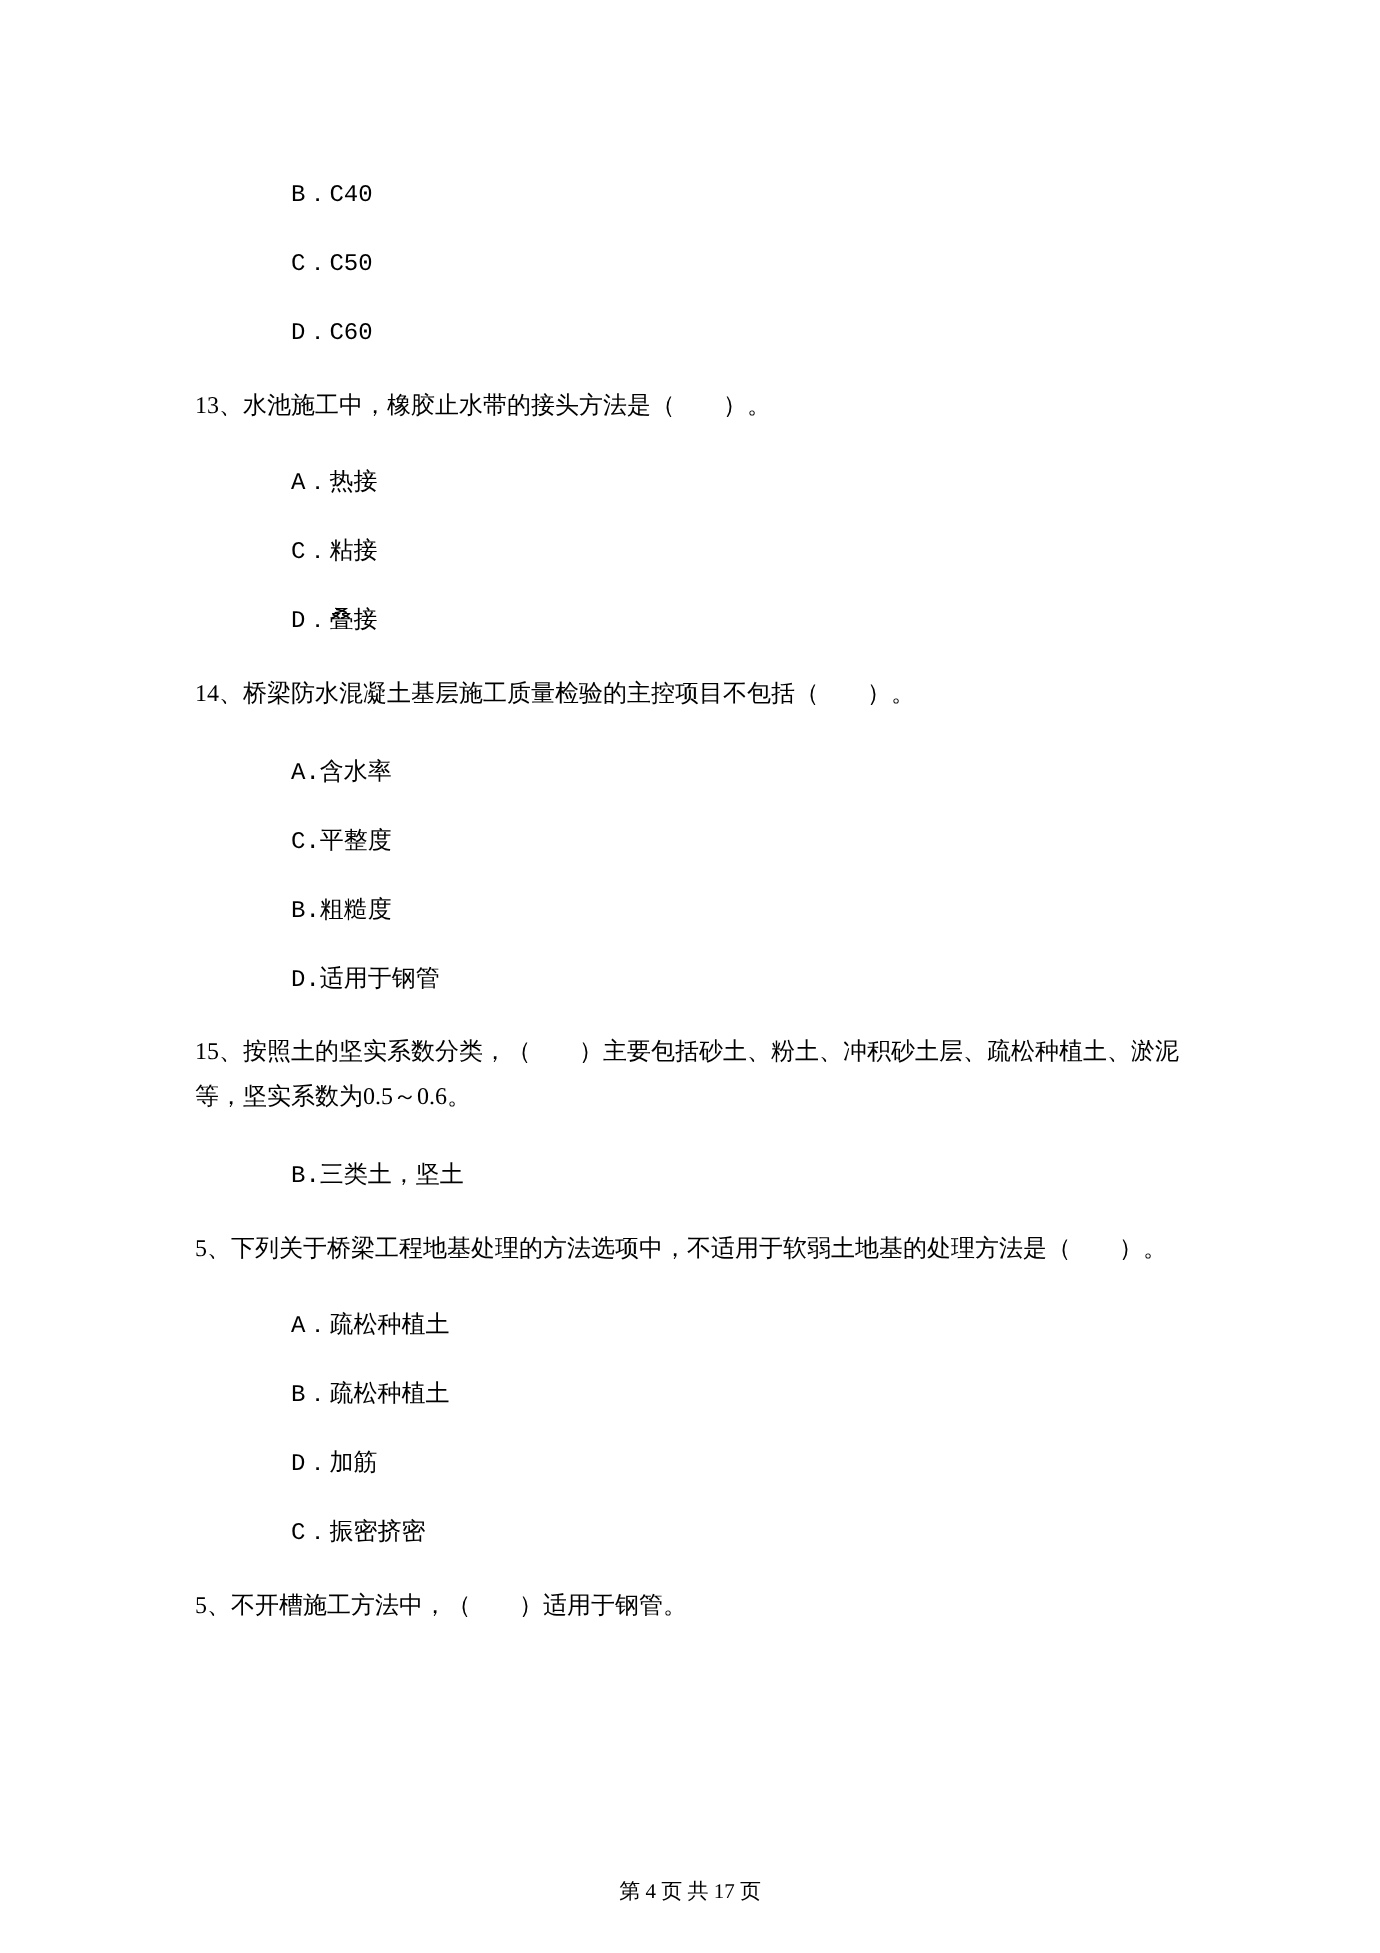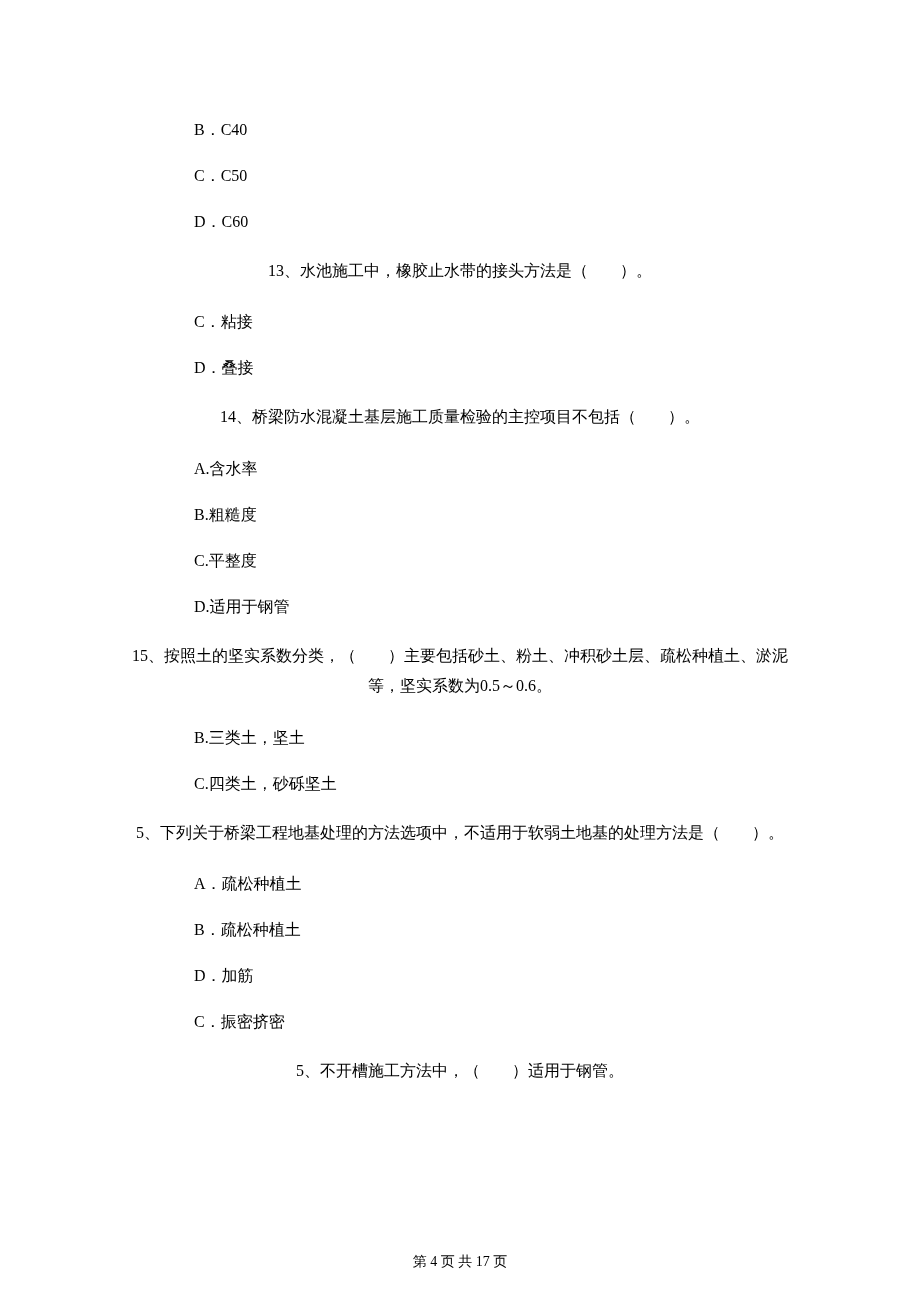--- a/index.html
+++ b/index.html
@@ -14,57 +14,57 @@
   .page {
     width: 920px;
     min-height: 1302px;
     margin: 0 auto;
     padding: 118px 130px 40px 130px;
     box-sizing: border-box;
     position: relative;
   }
   .option {
     margin: 0 0 22px 64px;
+    font-family: Liberation Mono, monospace;
   }
   .question {
     margin: 0 0 24px 0;
     line-height: 1.9;
-    text-align: center;
   }
   .footer {
     position: absolute;
     bottom: 30px;
     left: 0;
     width: 100%;
     text-align: center;
     font-size: 14px;
   }
 </style>
 </head>
 <body>
 
 <div class="page">
 
   <div class="option">B．C40</div>
   <div class="option">C．C50</div>
   <div class="option">D．C60</div>
 
   <div class="question">13、水池施工中，橡胶止水带的接头方法是（　　）。</div>
+  <div class="option">A．热接</div>
   <div class="option">C．粘接</div>
   <div class="option">D．叠接</div>
 
   <div class="question">14、桥梁防水混凝土基层施工质量检验的主控项目不包括（　　）。</div>
   <div class="option">A.含水率</div>
+  <div class="option">C.平整度</div>
   <div class="option">B.粗糙度</div>
-  <div class="option">C.平整度</div>
   <div class="option">D.适用于钢管</div>
 
   <div class="question">15、按照土的坚实系数分类，（　　）主要包括砂土、粉土、冲积砂土层、疏松种植土、淤泥等，坚实系数为0.5～0.6。</div>
   <div class="option">B.三类土，坚土</div>
-  <div class="option">C.四类土，砂砾坚土</div>
 
   <div class="question">5、下列关于桥梁工程地基处理的方法选项中，不适用于软弱土地基的处理方法是（　　）。</div>
   <div class="option">A．疏松种植土</div>
   <div class="option">B．疏松种植土</div>
   <div class="option">D．加筋</div>
   <div class="option">C．振密挤密</div>
 
   <div class="question">5、不开槽施工方法中，（　　）适用于钢管。</div>
 
   <div class="footer">第 4 页 共 17 页</div>

